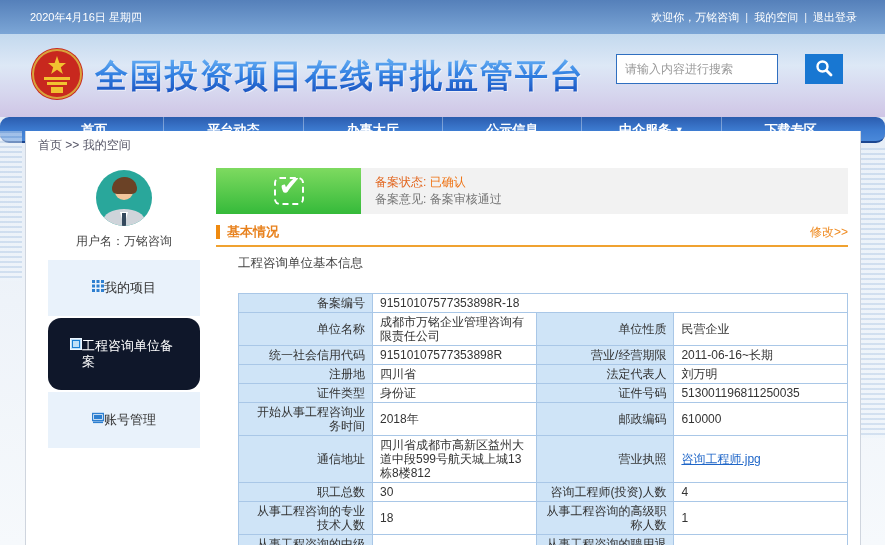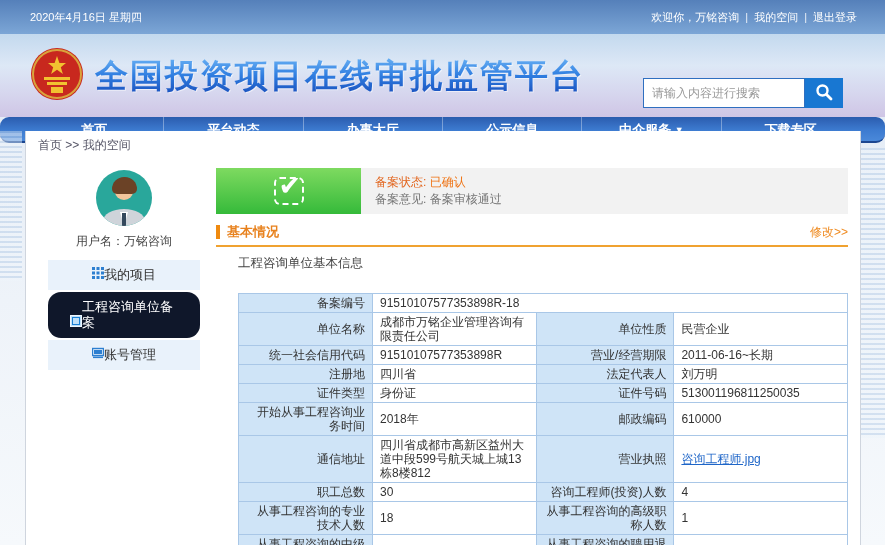--- a/index.html
+++ b/index.html
@@ -19,21 +19,21 @@
   
   .header { position:relative; height:83px;
             background:linear-gradient(180deg,#c3d9ee 0%,#dde8f6 38%,#d6d6ee 72%,#cfc5e5 100%); }
   .emblem { position:absolute; left:30px; top:13px; }
   .site-title { position:absolute; left:95px; top:20px; font-size:33px; font-weight:bold;
                 letter-spacing:2px;
                 background:linear-gradient(180deg,#73bbf8 0%,#2f7de0 48%,#1445b5 100%);
                 -webkit-background-clip:text; background-clip:text;
                 -webkit-text-fill-color:transparent; color:transparent;
                 filter:drop-shadow(1px 1px 0 rgba(255,255,255,.55)); }
-  .searchbox { position:absolute; right:42px; top:44px; display:flex; }
+  .searchbox { position:absolute; right:42px; top:20px; display:flex;gap:27px; }
   .searchbox input { width:162px; height:30px; border:1px solid #2f6fc0; padding:0 8px;
                      font-size:12px; color:#333; background:#fff; outline:none;
                      font-family:inherit; }
   .searchbox input::placeholder { color:#999; }
   .search-btn { width:38px; height:30px; border:none; background:#1877d2; cursor:pointer;
                 display:flex; align-items:center; justify-content:center; }
 
   
   .navbar { height:26px; display:flex; padding:0 25px;
             background:linear-gradient(180deg,#2b5cae 0%,#3d7bd0 55%,#4a89da 100%);
@@ -64,22 +64,22 @@
                   border-radius:12px 12px 5px 5px; background:#6b4226; }
   .avatar .face { position:absolute; top:13px; left:19px; width:18px; height:17px;
                   border-radius:50%; background:#f2c59b; }
   .avatar .body { position:absolute; bottom:-7px; left:7px; width:42px; height:24px;
                   border-radius:50% 50% 0 0; background:#cfd4da; }
   .avatar .shirt { position:absolute; bottom:0; left:24px; width:8px; height:14px;
                    background:#fff; clip-path:polygon(0 0,100% 0,50% 100%); }
   .avatar .tie { position:absolute; bottom:0; left:26px; width:4px; height:13px;
                  background:#33485c; }
   .username { text-align:center; font-size:12px; color:#444; margin:7px 0 10px; }
-  .menu-item { display:flex; align-items:flex-end; justify-content:center; 
-               background:#e9f2fb; margin-bottom:2px; padding:7px 10px; font-size:13px;
+  .menu-item { display:flex; align-items:flex-start; justify-content:center; 
+               background:#e9f2fb; margin-bottom:2px; padding:20px 10px; font-size:13px;
                color:#333; cursor:pointer; line-height:16px; }
   .menu-item svg { flex-shrink:0; }
   .menu-item.active { background:#0f172a; color:#fff; font-weight:normal;border-radius:13px; }
   .menu-item.active .mlabel { max-width:96px; }
 
   
   .main { flex:1; padding:4px 4px 0 10px; min-width:0; }
   .status-banner { display:flex; height:46px; margin-top:6px; }
   .status-icon-box { width:145px; background:linear-gradient(180deg,#7eda60,#35ba3a);
                      display:flex; align-items:center; justify-content:center; }

